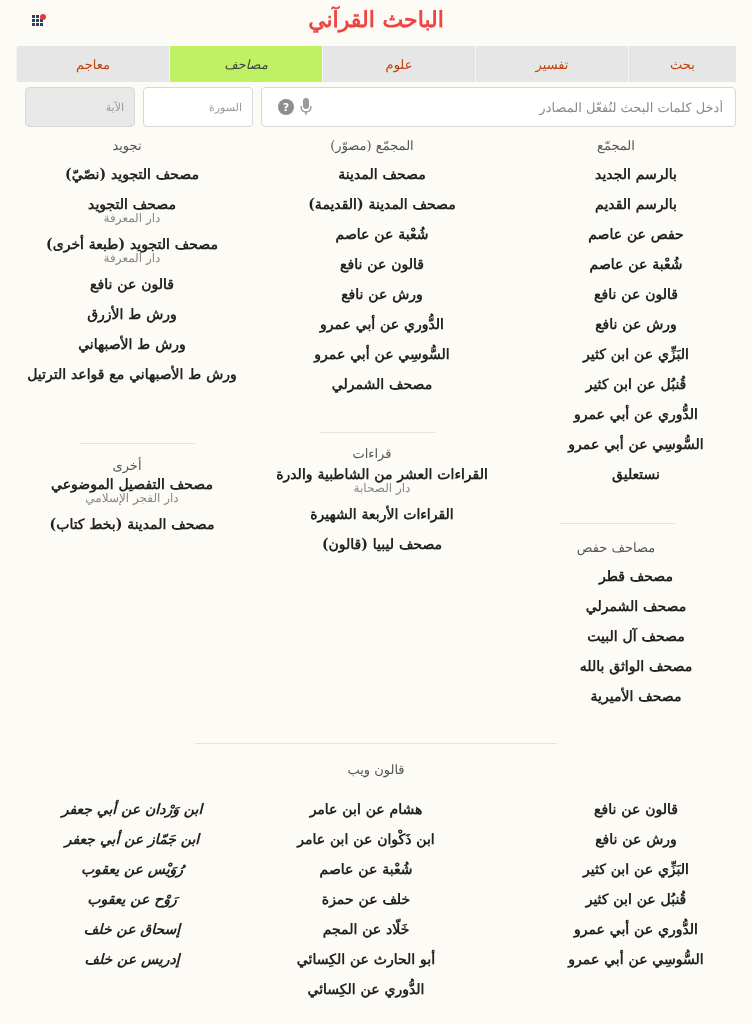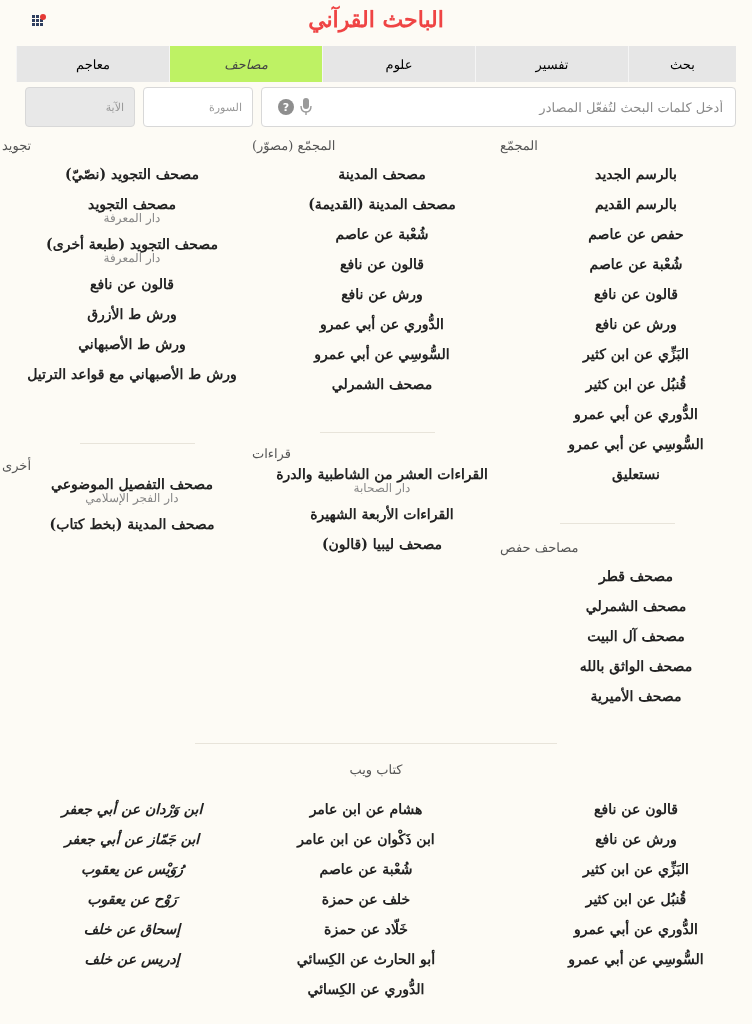--- a/index.html
+++ b/index.html
@@ -19,21 +19,21 @@
     .apps-icon {
       position: absolute; left: 32px; top: 14px; width: 16px; height: 12px;
     }
 
     .tabs {
       position: absolute; top: 46px; left: 16px; right: 16px; height: 36px;
       display: flex; flex-direction: row; background: #e6e6e6;
     }
     .tab {
       flex: 1 1 0; display: flex; align-items: center; justify-content: center;
-      font-size: 13px; color: #000000; border-left: 1px solid #f5f5f5;
+      font-size: 13px; color: #c2410c; border-left: 1px solid #f5f5f5;
       cursor: pointer; background: #e6e6e6;
     }
     .tab.narrow { flex: 0 0 108px; }
     .tab.active { background: #bef264; color: #444; font-style: italic; }
 
     .search-row {
       position: absolute; top: 87px; left: 25px; right: 16px; height: 40px;
       display: flex; flex-direction: row; gap: 8px;
     }
     .search-box {
@@ -60,21 +60,21 @@
       display: flex; align-items: center; padding: 0 10px;
     }
     .surah-box input, .ayah-box input {
       border: none; outline: none; background: transparent; width: 100%;
       font-family: "DejaVu Serif", serif; font-size: 11px; color: #333; direction: rtl;
     }
     .surah-box input::placeholder, .ayah-box input::placeholder { color: #999; }
 
     .section { position: absolute; }
     .section-title {
-      font-size: 13px; color: #555; text-align: left; margin-bottom: 6px;
+      font-size: 13px; color: #555; text-align: center; margin-bottom: 6px;
     }
     .item { text-align: center; line-height: 30px; font-size: 14px; font-weight: bold; color: #222; cursor: pointer; }
     .publisher { text-align: center; font-size: 12px; color: #888; line-height: 10px; margin-top: -6px; margin-bottom: 6px; }
 
     .divider { position: absolute; height: 1px; background: #e8e4da; }
 
     .iw-title { position: absolute; top: 762px; left: 0; right: 0; text-align: center; font-size: 13px; color: #555; }
   </style>
 </head>
 <body>
@@ -201,40 +201,40 @@
     <div class="section-title">أخرى</div>
     <div style="padding-left:10px;">
       <div class="item" style="margin-top:-10px;">مصحف التفصيل الموضوعي</div>
       <div class="publisher">دار الفجر الإسلامي</div>
       <div class="item">مصحف المدينة (بخط كتاب)</div>
     </div>
   </div>
 
   <div class="divider" style="top:743px; left:195px; width:362px;"></div>
 
-  <div class="iw-title">كتاب ويب</div>
+  <div class="iw-title">قالون ويب</div>
 
   <div class="section" style="top:794px; right:20px; width:232px;">
     <div style="padding-left:40px;">
       <div class="item">قالون عن نافع</div>
       <div class="item">ورش عن نافع</div>
       <div class="item">البَزِّي عن ابن كثير</div>
       <div class="item">قُنبُل عن ابن كثير</div>
       <div class="item">الدُّوري عن أبي عمرو</div>
       <div class="item">السُّوسِي عن أبي عمرو</div>
     </div>
   </div>
 
   <div class="section" style="top:794px; right:276px; width:240px;">
     <div style="padding-left:20px;">
       <div class="item">هشام عن ابن عامر</div>
       <div class="item">ابن ذَكْوان عن ابن عامر</div>
       <div class="item">شُعْبة عن عاصم</div>
       <div class="item">خلف عن حمزة</div>
-      <div class="item">خَلّاد عن حمزة</div>
+      <div class="item">خَلّاد عن المجم</div>
       <div class="item">أبو الحارث عن الكِسائي</div>
       <div class="item">الدُّوري عن الكِسائي</div>
     </div>
   </div>
 
   <div class="section" style="top:794px; right:500px; width:250px;">
     <div style="padding-left:10px;font-style:italic;">
       <div class="item">ابن وَرْدان عن أبي جعفر</div>
       <div class="item">ابن جَمّاز عن أبي جعفر</div>
       <div class="item">رُوَيْس عن يعقوب</div>

